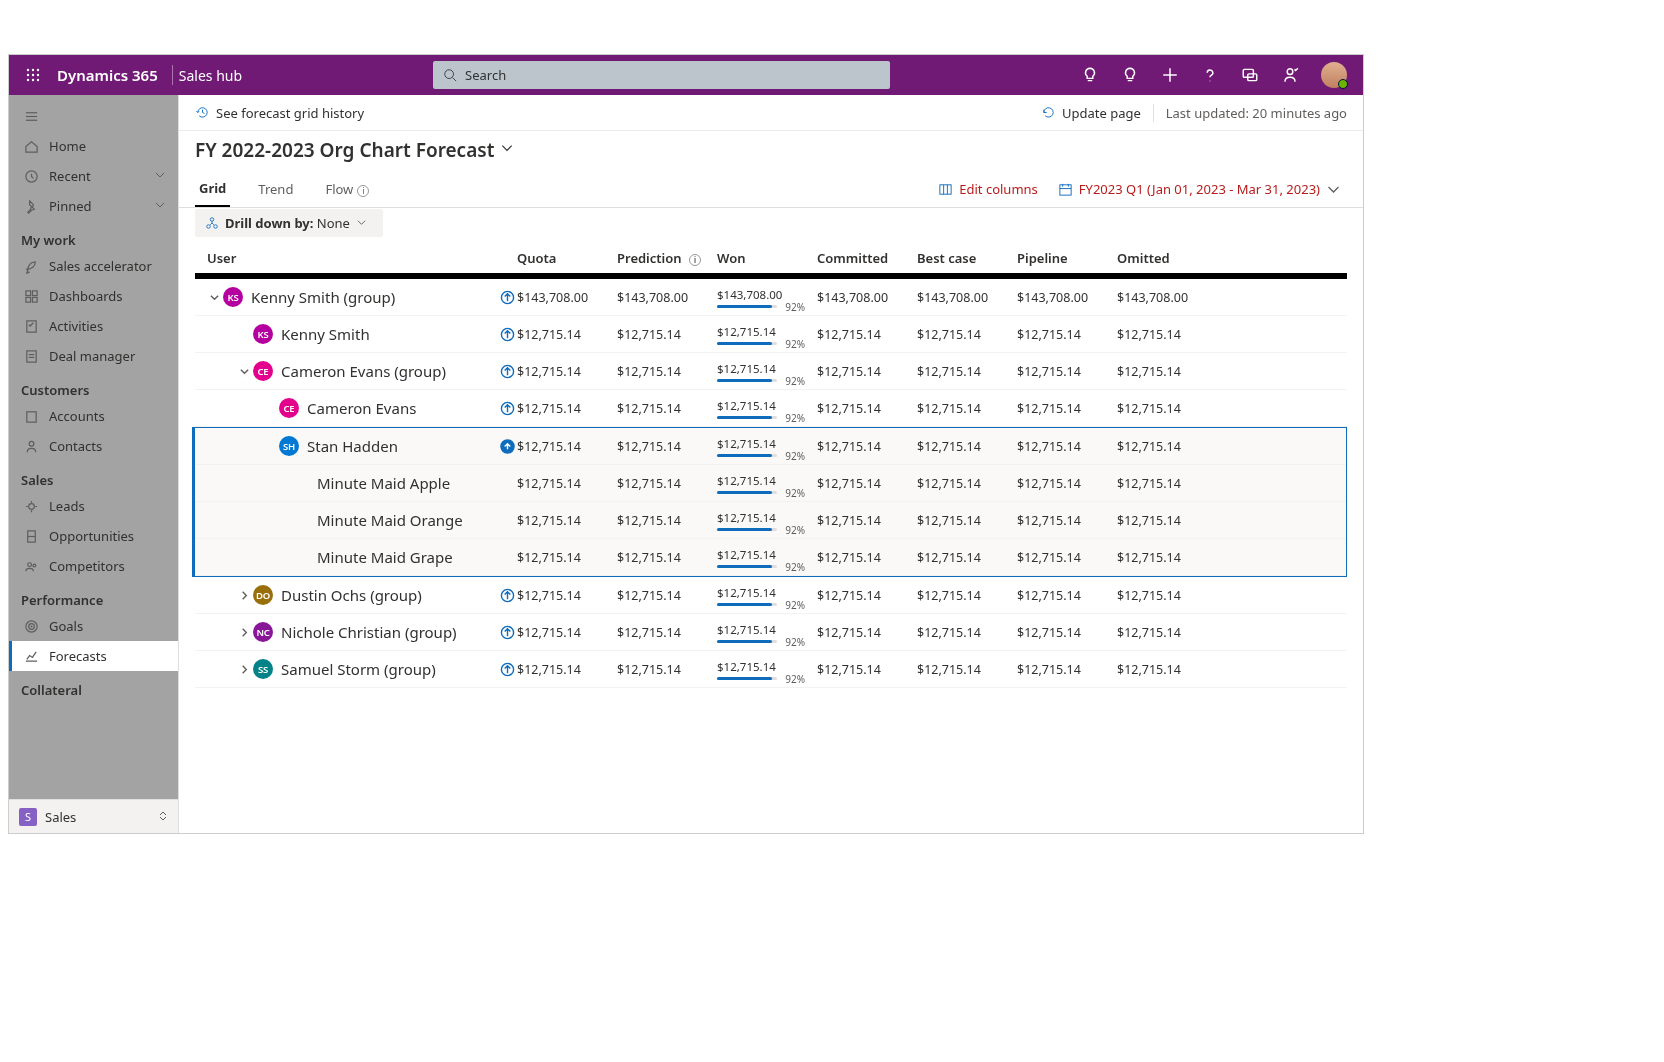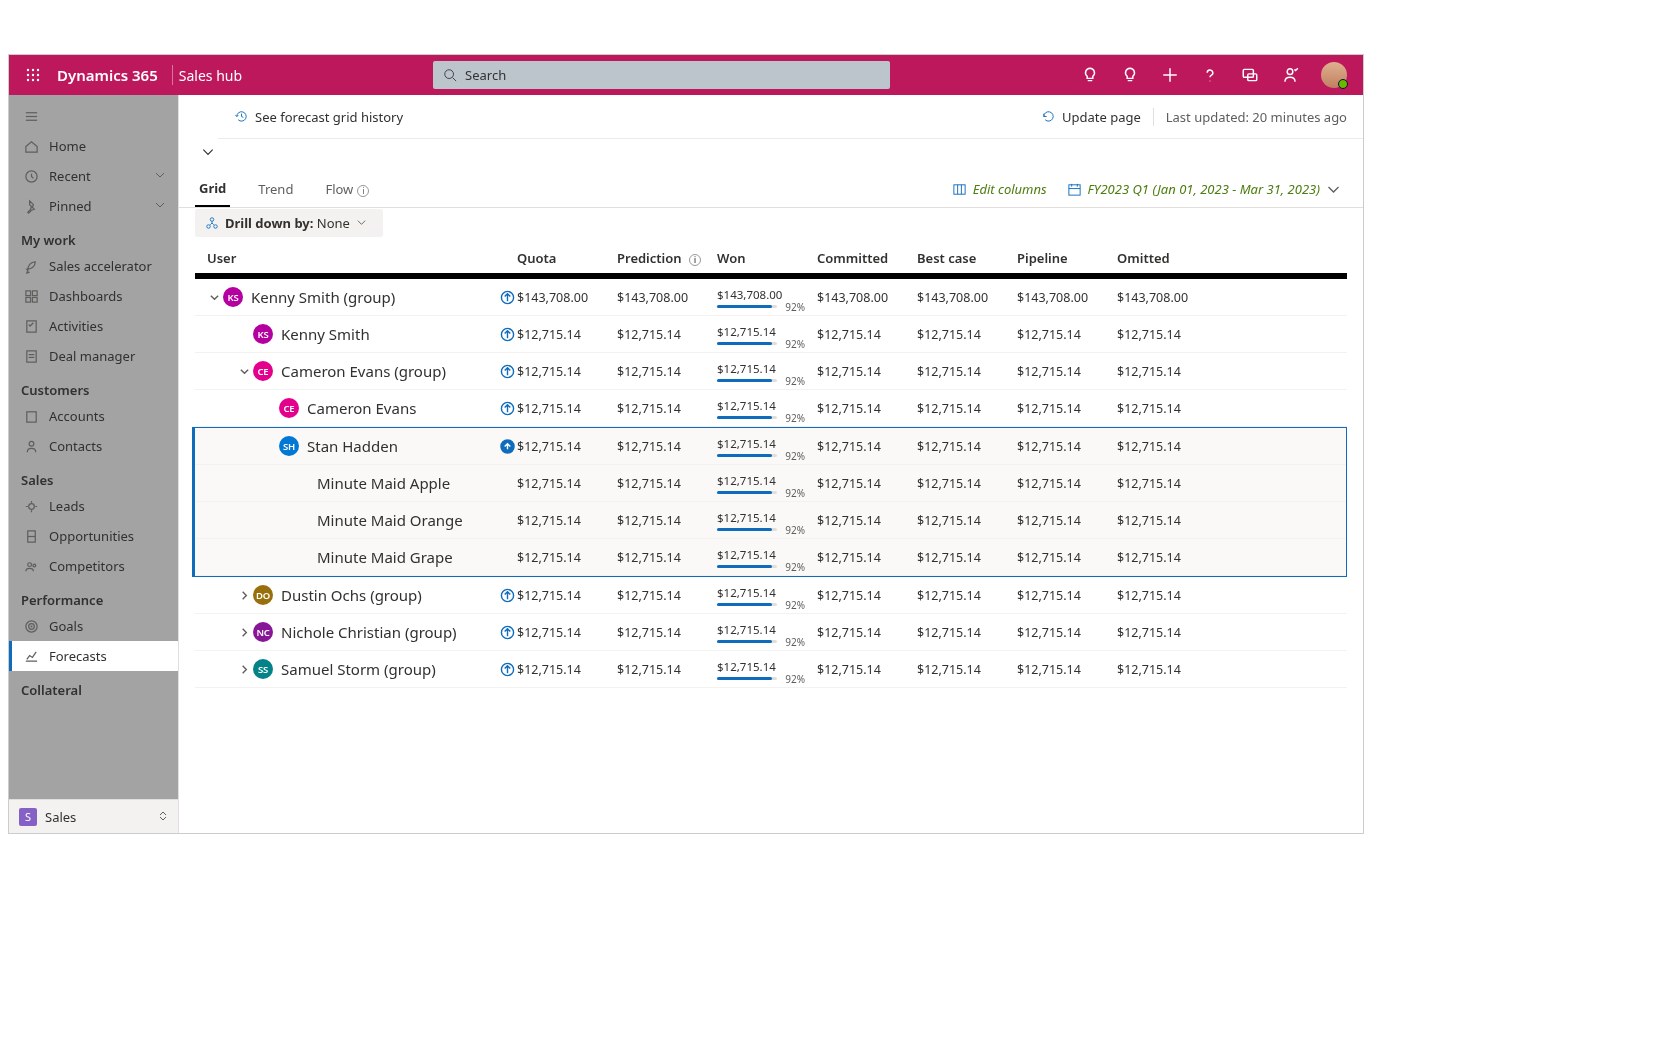--- a/index.html
+++ b/index.html
@@ -1,17 +1,17 @@
 <!DOCTYPE html>
 <html><head>
 <meta charset="utf-8">
 <style>
   * { box-sizing: border-box; margin: 0; padding: 0; }
   body { font-family: "Segoe UI", system-ui, sans-serif; font-size: 13px; color: #323130; background: #fff; width: 1356px; height: 780px; overflow: hidden; border: 1px solid #ccc; margin: 54px 8px; }
-  .topbar { background: #be185d; color: #fff; height: 40px; display: flex; align-items: center; padding: 0 8px; }
+  .topbar { background: #701a75; color: #fff; height: 40px; display: flex; align-items: center; padding: 0 8px; }
   .waffle { width: 32px; display:flex; justify-content:center; }
   .waffle svg { fill:#fff; }
   .brand { font-size: 15px; font-weight: 600; padding: 0 8px; }
   .divider-v { width:1px; height:20px; background: rgba(255,255,255,0.4); margin: 0 6px; }
   .hub { font-size: 14px; }
   .searchwrap { flex:1; display:flex; justify-content:center; }
   .search { background: #bcc4cc; width: 457px; height: 28px; border-radius: 2px; display:flex; align-items:center; padding: 0 10px; color:#333; }
   .search svg { width:14px; height:14px; stroke:#333; fill:none; margin-right:8px; }
   .topicons { display:flex; align-items:center; gap: 22px; padding-right:8px; }
   .topicons .ticon { width:18px; height:18px; display:flex; align-items:center; justify-content:center; }
@@ -26,37 +26,37 @@
   .side-item .sicon { width:20px; margin-right:8px; display:flex; justify-content:center; }
   .side-item .sicon svg { width:15px; height:15px; stroke:#605e5c; fill:none; stroke-width:1.3; }
   .side-item .chev { margin-left:auto; }
   .side-item .chev svg { width:12px; height:12px; stroke:#605e5c; fill:none; }
   .side-item.active { border-left: 3px solid #0f6cbd; background:#fff; padding-left:9px; }
   .area-switch { position:absolute; bottom:0; width:170px; border-top:1px solid #e1dfdd; background:#f3f2f1; display:flex; align-items:center; height:34px; padding:0 10px; }
   .area-switch .sq { width:18px; height:18px; background:#8661c5; color:#fff; font-size:11px; display:flex; align-items:center; justify-content:center; border-radius:2px; margin-right:8px; }
   .area-switch .updown svg { width:12px; height:12px; stroke:#605e5c; fill:none; }
 
   .main { flex:1; display:flex; flex-direction:column; overflow:hidden; }
-  .cmdbar { height:44px; display:flex; align-items:center; padding: 0 16px; border-bottom:1px solid #edebe9; font-size:13px;margin-left:39px; }
+  .cmdbar { height:36px; display:flex; align-items:center; padding: 0 16px; border-bottom:1px solid #edebe9; font-size:13px; }
   .cmdbar .hist svg { stroke:#0f6cbd; fill:none; width:15px; height:15px; margin-right:6px; }
   .cmdbar .spacer { flex:1; }
   .cmdbar .upd svg { stroke:#0f6cbd; fill:none; width:15px; height:15px; margin-right:6px; }
   .cmdbar .sep { width:1px; height:18px; background:#e1dfdd; margin:0 12px; }
   .cmdbar .muted { color:#605e5c; }
 
   .titlebar { padding: 6px 16px 0 16px; display:flex; align-items:center; }
   .titlebar h1 { font-size: 19px; font-weight:600; }
   .titlebar .dd svg { width:14px; height:14px; stroke:#323130; fill:none; margin-left:6px; }
 
   .tabbar { display:flex; align-items:center; padding: 0 16px; border-bottom:1px solid #e1dfdd; margin-top:8px; }
   .tabbar .tab { padding: 8px 4px; margin-right: 24px; cursor:pointer; color:#605e5c; }
   .tabbar .tab.active { color:#323130; border-bottom:2px solid #000000; font-weight:700; }
   .tabbar .tab .info-i { display:inline-flex; width:12px; height:12px; border:1px solid #999; border-radius:50%; align-items:center; justify-content:center; font-size:9px; margin-left:4px; color:#666; }
   .tabbar .right { margin-left:auto; display:flex; align-items:center; gap:20px; }
-  .tabbar .right .lnk { display:flex; align-items:center; color:#4d7c0f; cursor:pointer;font-style:italic; }
+  .tabbar .right .lnk { display:flex; align-items:center; color:#b91c1c; cursor:pointer; }
   .tabbar .right svg { width:15px; height:15px; stroke:#0f6cbd; fill:none; margin-right:6px; }
 
   .drill { margin:1px 16px 6px 16px; }
   .drill .pill { display:inline-flex; align-items:center; background:#f3f2f1; padding:5px 10px; border-radius:2px; font-size:13px; }
   .drill .pill svg { width:14px; height:14px; stroke:#0f6cbd; fill:none; margin-right:6px; }
   .drill .pill .chv { margin-left:6px; }
   .drill .pill .chv svg { stroke:#605e5c; width:11px; height:11px; }
 
   .gridwrap { padding: 0 16px; flex:1; overflow:auto; }
   .ghead, .grow { display:grid; grid-template-columns: 310px 100px 100px 100px 100px 100px 100px 100px; gap:0; align-items:center; }
@@ -338,20 +338,21 @@
         <svg viewBox="0 0 16 16">
             <path d="M3 8a5 5 0 1 1 1.5 3.5M3 5v3h3"></path>
           </svg>
         <span>Update page</span>
       </span>
       <span class="sep"></span>
       <span class="muted">Last updated: 20 minutes ago</span>
     </div>
 
     <div class="titlebar">
+      <h1>FY 2022-2023 Org Chart Forecast</h1>
       <span class="dd"><svg viewBox="0 0 12 12">
             <path d="M2 4l4 4 4-4"></path>
           </svg></span>
     </div>
 
     <div class="tabbar">
       <div class="tab active"><span>Grid</span></div>
       <div class="tab"><span>Trend</span></div>
       <div class="tab"><span>Flow</span><span class="info-i">i</span></div>
       <div class="right">

